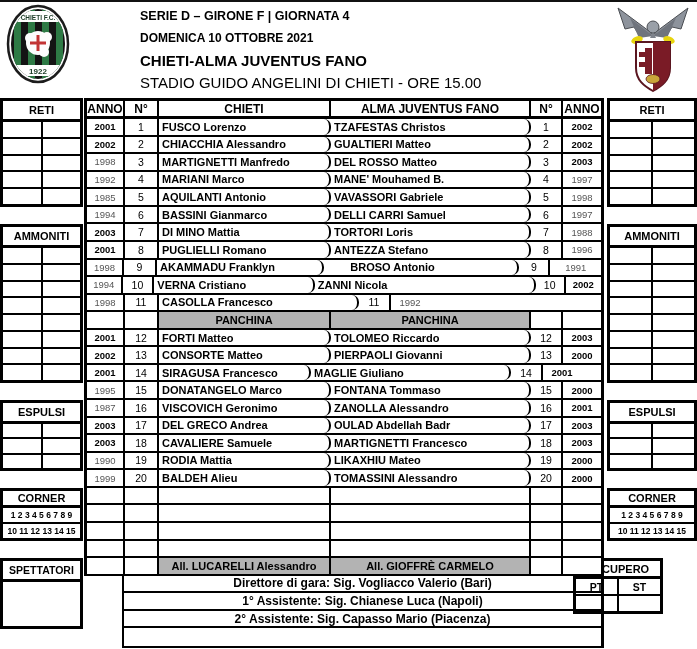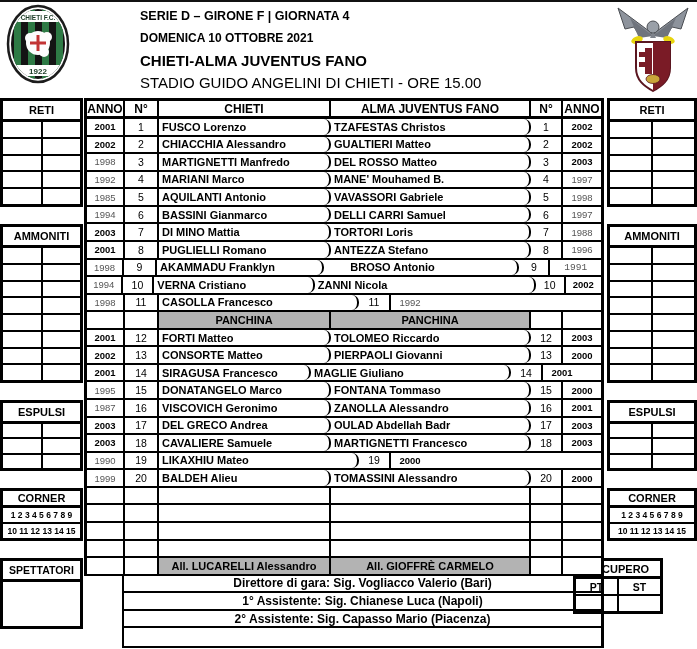--- a/index.html
+++ b/index.html
@@ -367,21 +367,21 @@
         <div class="cell name" style="width: 200px;">ANTEZZA Stefano</div>
         <div class="cell num" style="width: 32px;">8</div>
         <div class="cell yr old" style="width: 38px;">1996</div>
       </div>
       <div class="trow">
         <div class="cell yr old" style="width: 38px;">1998</div>
         <div class="cell num" style="width: 34px;">9</div>
         <div class="cell name" style="width: 172px;">AKAMMADU Franklyn</div>
         <div class="cell name" style="width: 200px; padding-left: 26px;">BROSO Antonio</div>
         <div class="cell num" style="width: 32px;">9</div>
-        <div class="cell yr old" style="width: 52px; font-family: Liberation Mono, monospace;">1991</div>
+        <div class="cell yr old" style="width: 52px;">1991</div>
       </div>
       <div class="trow">
         <div class="cell yr old" style="width: 38px;">1994</div>
         <div class="cell num" style="width: 34px;">10</div>
         <div class="cell name" style="width: 172px;">VERNA Cristiano</div>
         <div class="cell name" style="width: 237px;">ZANNI Nicola</div>
         <div class="cell num" style="width: 32px;">10</div>
         <div class="cell yr new" style="width: 38px;">2002</div>
       </div>
       <div class="trow">
@@ -451,20 +451,21 @@
         <div class="cell yr new" style="width: 38px;">2003</div>
         <div class="cell num" style="width: 34px;">18</div>
         <div class="cell name" style="width: 172px;">CAVALIERE Samuele</div>
         <div class="cell name" style="width: 200px;">MARTIGNETTI Francesco</div>
         <div class="cell num" style="width: 32px;">18</div>
         <div class="cell yr new" style="width: 38px;">2003</div>
       </div>
       <div class="trow">
         <div class="cell yr old" style="width: 38px;">1990</div>
         <div class="cell num" style="width: 34px;">19</div>
+        <div class="cell name" style="width: 172px;">RODIA Mattia</div>
         <div class="cell name" style="width: 200px;">LIKAXHIU Mateo</div>
         <div class="cell num" style="width: 32px;">19</div>
         <div class="cell yr new" style="width: 38px;">2000</div>
       </div>
       <div class="trow">
         <div class="cell yr old" style="width: 38px;">1999</div>
         <div class="cell num" style="width: 34px;">20</div>
         <div class="cell name" style="width: 172px;">BALDEH Alieu</div>
         <div class="cell name" style="width: 200px;">TOMASSINI Alessandro</div>
         <div class="cell num" style="width: 32px;">20</div>

